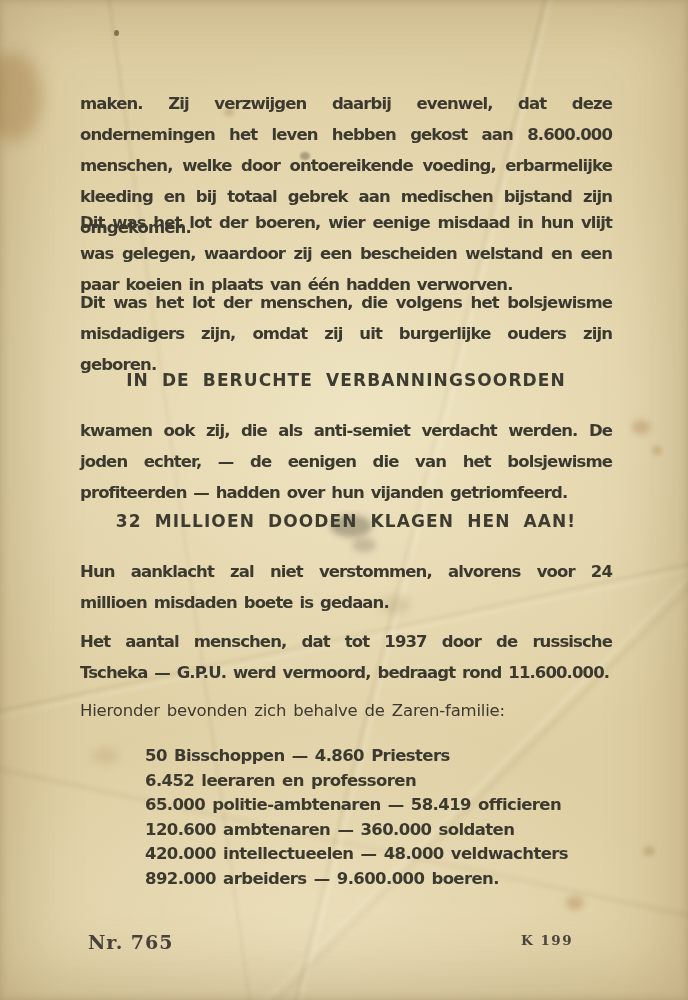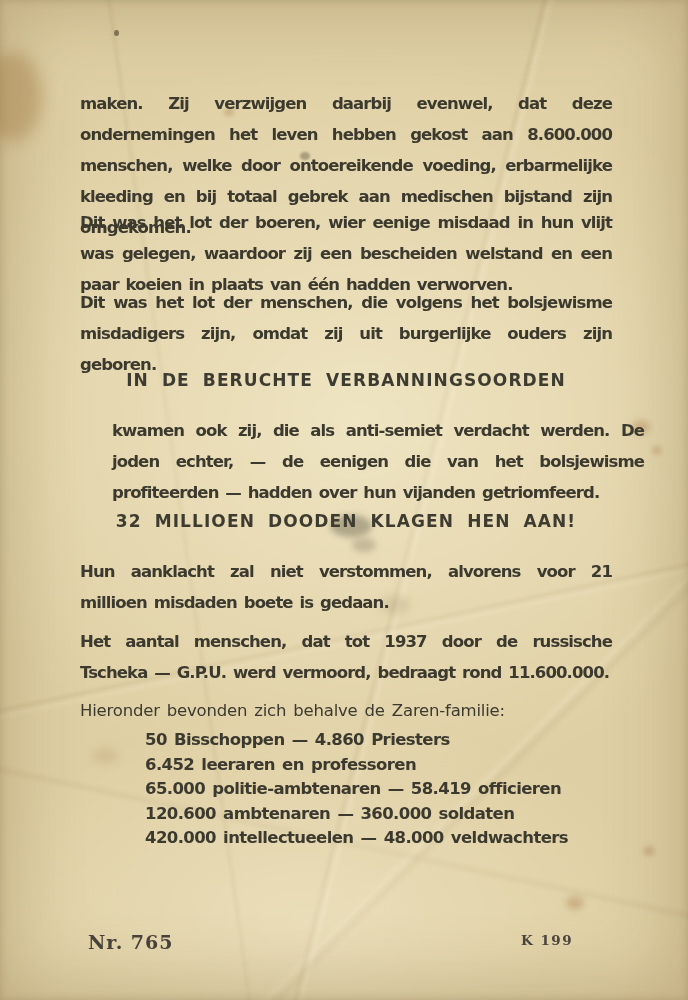--- a/index.html
+++ b/index.html
@@ -103,36 +103,37 @@
   <div class="content">
 
     <p class="para" style="top:71px;">maken. Zij verzwijgen daarbij evenwel, dat deze ondernemingen het leven hebben gekost aan 8.600.000 menschen, welke door ontoereikende voeding, erbarmelijke kleeding en bij totaal gebrek aan medischen bijstand zijn omgekomen.</p>
 
     <p class="para" style="top:190px;"><span class="lead-italic">Dit</span><span> was het lot der boeren, wier eenige misdaad in hun vlijt was gelegen, waardoor zij een bescheiden welstand en een paar koeien in plaats van één hadden verworven.</span></p>
 
     <p class="para" style="top:270px;">Dit was het lot der menschen, die volgens het bolsjewisme misdadigers zijn, omdat zij uit burgerlijke ouders zijn geboren.</p>
 
     <h2 class="heading" style="top:356px;">IN DE BERUCHTE VERBANNINGSOORDEN</h2>
 
-    <p class="para" style="top:398px;margin-left:32px;">kwamen ook zij, die als anti-semiet verdacht werden. De joden echter, — de eenigen die van het bolsjewisme profiteerden — hadden over hun vijanden getriomfeerd.</p>
+    <p class="para" style="top:398px;">kwamen ook zij, die als anti-semiet verdacht werden. De joden echter, — de eenigen die van het bolsjewisme profiteerden — hadden over hun vijanden getriomfeerd.</p>
 
     <h2 class="heading" style="top:497px;">32 MILLIOEN DOODEN KLAGEN HEN AAN!</h2>
 
-    <p class="para" style="top:539px;">Hun aanklacht zal niet verstommen, alvorens voor 21 millioen misdaden boete is gedaan.</p>
+    <p class="para" style="top:539px;">Hun aanklacht zal niet verstommen, alvorens voor 24 millioen misdaden boete is gedaan.</p>
 
     <p class="para" style="top:609px;">Het aantal menschen, dat tot 1937 door de russische Tscheka — G.P.U. werd vermoord, bedraagt rond 11.600.000.</p>
 
     <p class="para light" style="top:678px;">Hieronder bevonden zich behalve de Zaren-familie:</p>
 
-    <div class="list" style="top:728px; position:absolute;">
+    <div class="list" style="top:744px; position:absolute;">
       <div>50 Bisschoppen — 4.860 Priesters</div>
       <div>6.452 leeraren en professoren</div>
       <div>65.000 politie-ambtenaren — 58.419 officieren</div>
       <div>120.600 ambtenaren — 360.000 soldaten</div>
       <div>420.000 intellectueelen — 48.000 veldwachters</div>
+      <div>892.000 arbeiders — 9.600.000 boeren.</div>
     </div>
 
   </div>
 
   <div class="footer-left">Nr. 765</div>
 
   <div class="footer-right">K 199</div>
 
 </div>
 

